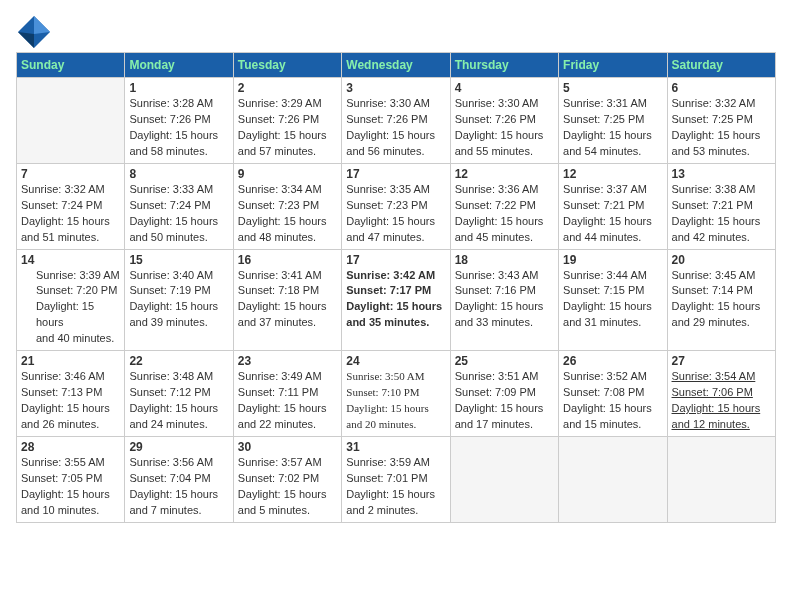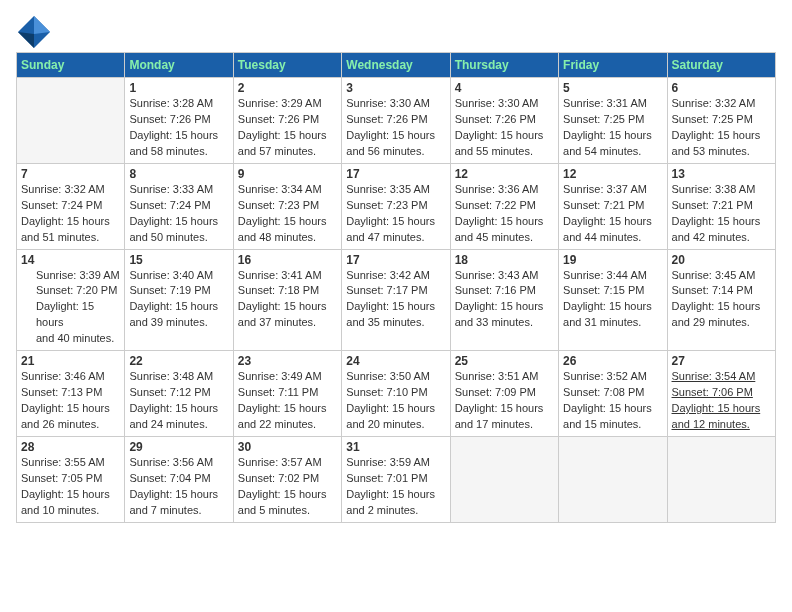--- a/index.html
+++ b/index.html
@@ -244,21 +244,21 @@
           </td>
           <td>
             <span class="day-num">16</span>
             <div class="day-info" style="white-space: pre-line;">Sunrise: 3:41 AM
 Sunset: 7:18 PM
 Daylight: 15 hours
 and 37 minutes.</div>
           </td>
           <td>
             <span class="day-num">17</span>
-            <div class="day-info" style="white-space: pre-line;">Sunrise: 3:42 AM
+            <div class="day-info" style="white-space: pre-line; font-weight: bold;">Sunrise: 3:42 AM
 Sunset: 7:17 PM
 Daylight: 15 hours
 and 35 minutes.</div>
           </td>
           <td>
             <span class="day-num">18</span>
             <div class="day-info" style="white-space: pre-line;">Sunrise: 3:43 AM
 Sunset: 7:16 PM
 Daylight: 15 hours
 and 33 minutes.</div>
@@ -295,21 +295,21 @@
           </td>
           <td>
             <span class="day-num">23</span>
             <div class="day-info" style="white-space: pre-line;">Sunrise: 3:49 AM
 Sunset: 7:11 PM
 Daylight: 15 hours
 and 22 minutes.</div>
           </td>
           <td>
             <span class="day-num">24</span>
-            <div class="day-info" style="white-space: pre-line;">Sunrise: 3:50 AM
+            <div class="day-info" style="white-space: pre-line; font-family: Liberation Serif, serif;">Sunrise: 3:50 AM
 Sunset: 7:10 PM
 Daylight: 15 hours
 and 20 minutes.</div>
           </td>
           <td>
             <span class="day-num">25</span>
             <div class="day-info" style="white-space: pre-line;">Sunrise: 3:51 AM
 Sunset: 7:09 PM
 Daylight: 15 hours
 and 17 minutes.</div>

